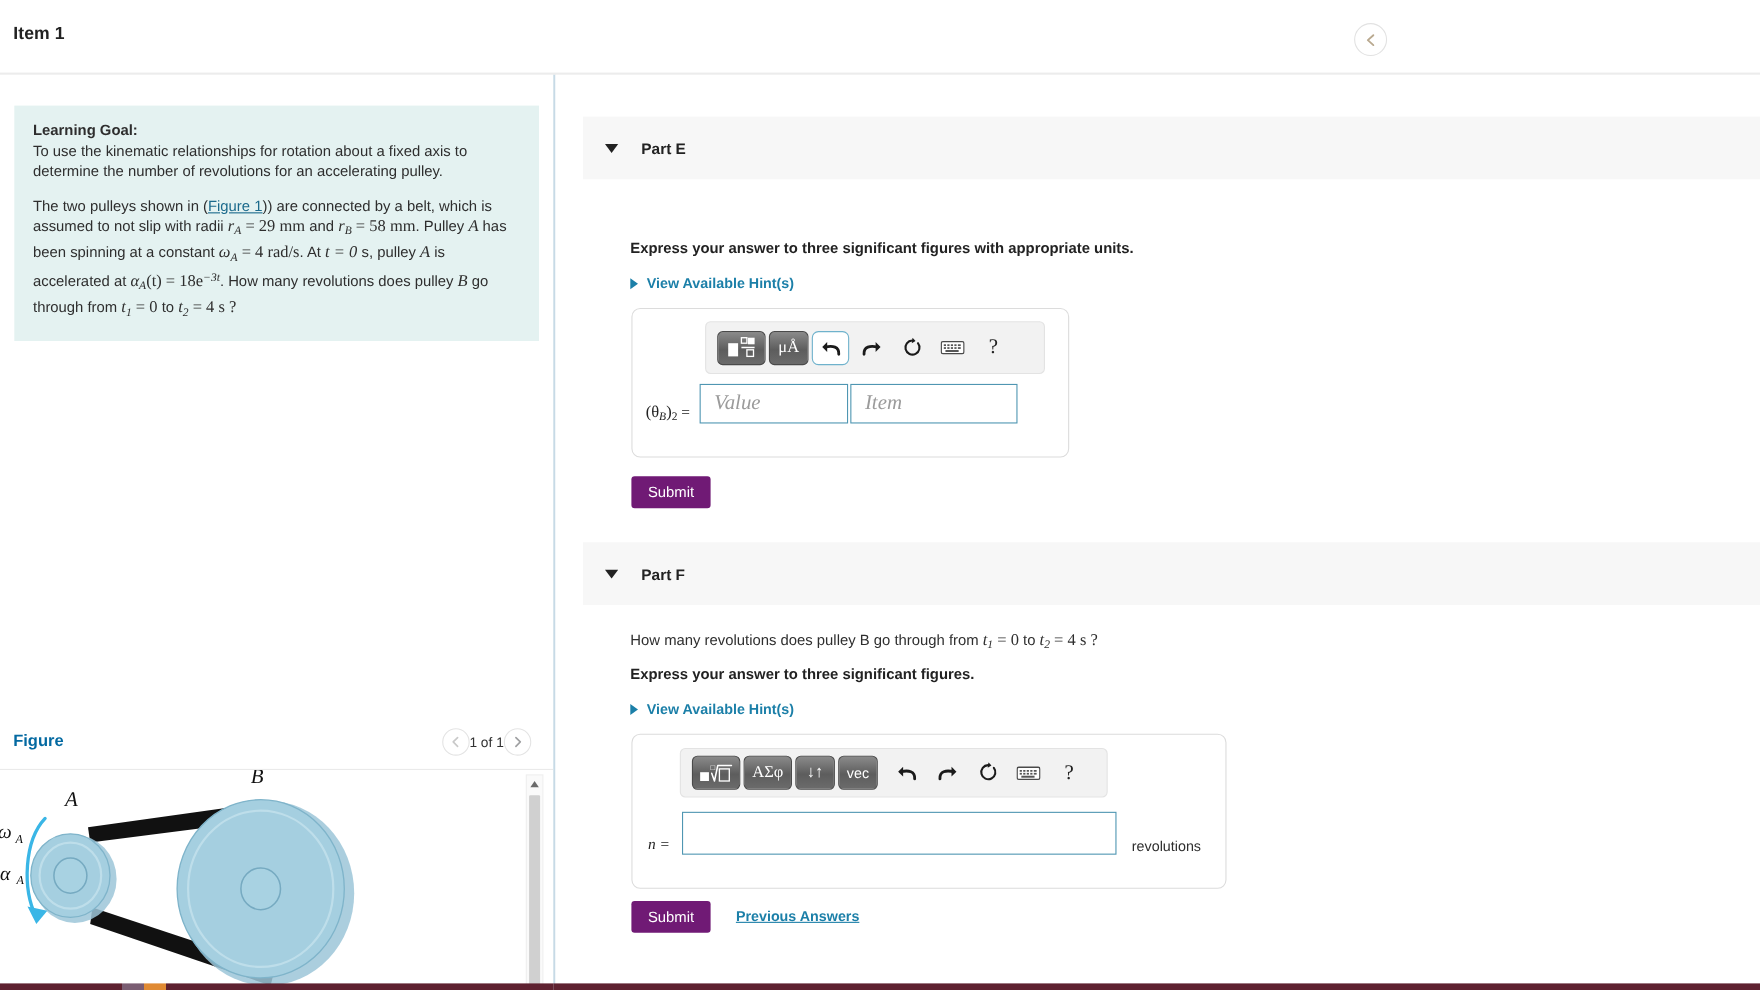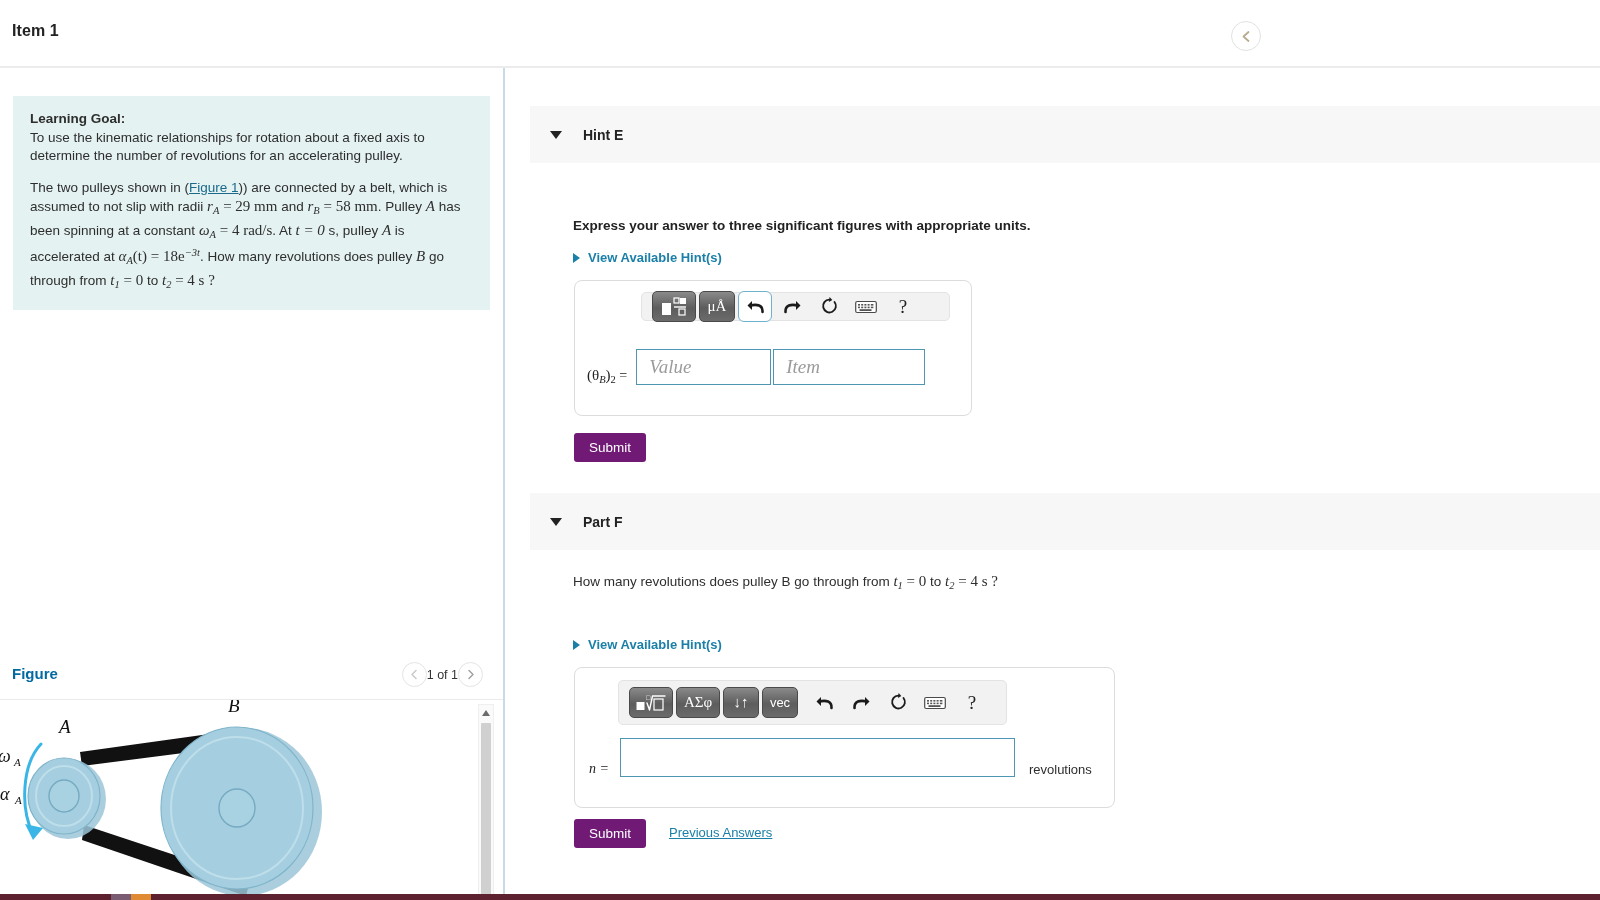--- a/index.html
+++ b/index.html
@@ -217,21 +217,21 @@
     position:absolute;
     background:#701a75; color:#fff;
     border:0; border-radius:3px;
     height:29px; padding:0 15px;
     font-family:"Liberation Sans", sans-serif;
     font-size:13.5px;
     cursor:pointer;
   }
   .prev-answers{
     position:absolute;
-    font-size:13px; font-weight:normal; color:#1b7fa8;
+    font-size:13px; font-weight:bold; color:#1b7fa8;
     text-decoration:underline; cursor:pointer;
   }
 </style>
 </head>
 <body>
 
 <div class="top-fragment"></div>
 
 <div class="header">
   <div class="item-title">Item 1</div>
@@ -307,33 +307,33 @@
 
   </div>
 </div>
 
 <div class="vdivider"></div>
 
 <div class="right-pane">
 
   <div class="part-head" style="top:38px;">
     <div class="part-caret"></div>
-    <div class="part-title">Hint E</div>
+    <div class="part-title">Part E</div>
   </div>
 
 
   <div class="q-bold" style="top:148px;">Express your answer to three significant figures with appropriate units.</div>
 
   <div class="hint-row" style="top:182px;">
     <div class="hint-caret"></div>
     <div class="hint-label">View Available Hint(s)</div>
   </div>
 
   <div class="ans-card" style="left:69px; top:212px; width:398px; height:136px;">
-    <div class="mt-toolbar" style="left:66px; top:11px; width:309px; height:29px;">
+    <div class="mt-toolbar" style="left:66px; top:11px; width:309px; height:48px;">
       <div class="mt-key wide">
         <svg width="26" height="20" viewBox="0 0 26 20">
           <rect x="1" y="6" width="9" height="12" fill="#fff"></rect>
           <rect x="13" y="1" width="5" height="5" fill="none" stroke="#fff" stroke-width="1.2"></rect>
           <rect x="19" y="1" width="6" height="6" fill="#fff"></rect>
           <line x1="13" y1="10" x2="25" y2="10" stroke="#fff" stroke-width="1.4"></line>
           <rect x="18" y="12" width="6" height="6" fill="none" stroke="#fff" stroke-width="1.2"></rect>
         </svg>
       </div>
       <div class="mt-key">μÅ</div>
@@ -387,20 +387,21 @@
 
   <button class="submit-btn" style="left:69px; top:365px;">Submit</button>
 
   <div class="part-head" style="top:425px;">
     <div class="part-caret"></div>
     <div class="part-title">Part F</div>
   </div>
 
   <div class="q-text" style="top:504px; width:650px;"><span>How many revolutions does pulley B go through from </span><span class="mi">t</span><span class="sub">1</span> <span class="mnum">= 0</span><span> to </span><span class="mi">t</span><span class="sub">2</span> <span class="mnum">= 4 s ?</span></div>
 
+  <div class="q-bold" style="top:535px;">Express your answer to three significant figures.</div>
 
   <div class="hint-row" style="top:569px;">
     <div class="hint-caret"></div>
     <div class="hint-label">View Available Hint(s)</div>
   </div>
 
   <div class="ans-card" style="left:69px; top:599px; width:541px; height:141px;">
     <div class="mt-toolbar" style="left:43px; top:12px; width:389px; height:45px;">
       <div class="mt-key wide">
         <svg width="30" height="22" viewBox="0 0 30 22">

